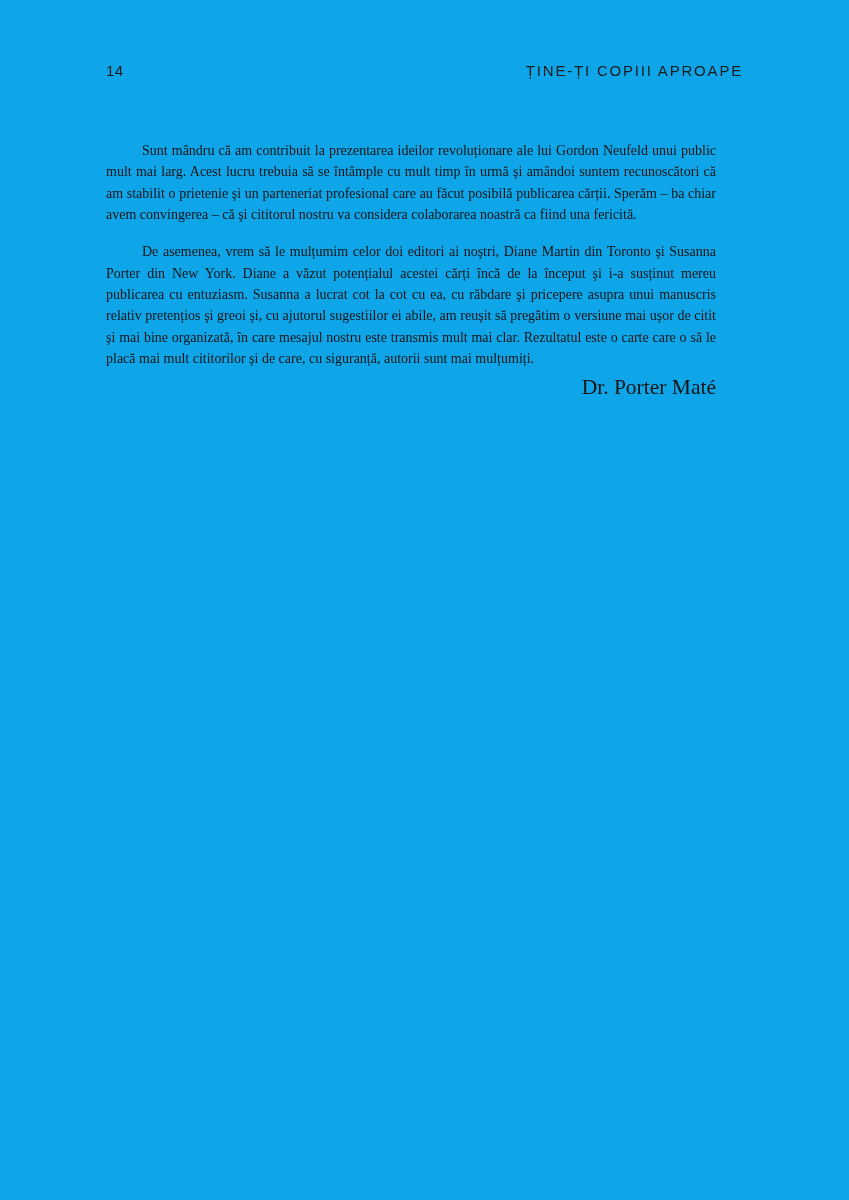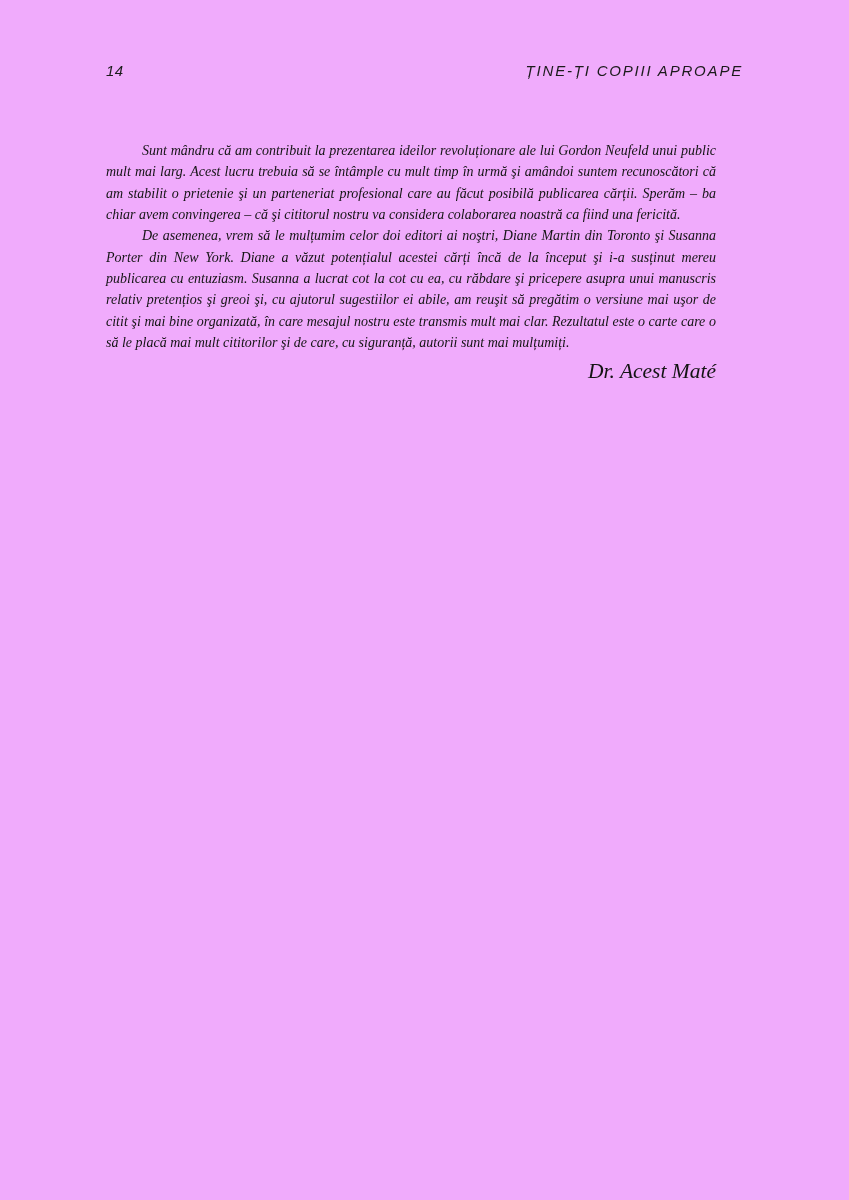--- a/index.html
+++ b/index.html
@@ -11,22 +11,21 @@
     width: 849px;
     height: 1200px;
     position: relative;
     font-family: "Liberation Serif", serif;
     color: #1a1a1a;
     overflow: hidden;
   }
   .page {
     position: absolute;
     inset: 0;
-    background: #f0abfc;
-    font-style: italic;
+    background: #0ea5e9;
   }
   .page-header {
     position: absolute;
     top: 62px;
     left: 106px;
     right: 106px;
     display: flex;
     align-items: baseline;
     justify-content: space-between;
   }
@@ -54,21 +53,21 @@
     margin: 0;
     font-size: 14px;
     line-height: 1.525;
     text-align: justify;
     text-justify: inter-word;
     text-indent: 36px;
     hyphens: manual;
     color: #141414;
   }
   p.para + p.para {
-    margin-top: 0;
+    margin-top: 16px;
   }
   .signature {
     margin-top: 2px;
     font-size: 21.5px;
     line-height: 1.525;
     text-align: right;
     color: #141414;
   }
 </style>
 </head>
@@ -77,16 +76,16 @@
 <div class="page">
 
   <div class="page-header">
     <span class="folio">14</span>
     <span class="running-head">ȚINE-ȚI COPIII APROAPE</span>
   </div>
 
   <div class="body-block">
     <p class="para">Sunt mândru că am contribuit la prezentarea ideilor revoluționare ale lui Gordon Neufeld unui public mult mai larg. Acest lucru trebuia să se întâmple cu mult timp în urmă şi amândoi suntem recunoscători că am stabilit o prietenie şi un parteneriat profesional care au făcut posibilă publicarea cărții. Sperăm – ba chiar avem convingerea – că şi cititorul nostru va considera colaborarea noastră ca fiind una fericită.</p>
     <p class="para">De asemenea, vrem să le mulțumim celor doi editori ai noştri, Diane Martin din Toronto şi Susanna Porter din New York. Diane a văzut potențialul acestei cărți încă de la început şi i-a susținut mereu publicarea cu entuziasm. Susanna a lucrat cot la cot cu ea, cu răbdare şi pricepere asupra unui manuscris relativ pretențios şi greoi şi, cu ajutorul sugestiilor ei abile, am reuşit să pregătim o versiune mai uşor de citit şi mai bine organizată, în care mesajul nostru este transmis mult mai clar. Rezultatul este o carte care o să le placă mai mult cititorilor şi de care, cu siguranță, autorii sunt mai mulțumiți.</p>
-    <div class="signature">Dr. Acest Maté</div>
+    <div class="signature">Dr. Porter Maté</div>
   </div>
 
 </div>
 
 </body></html>

